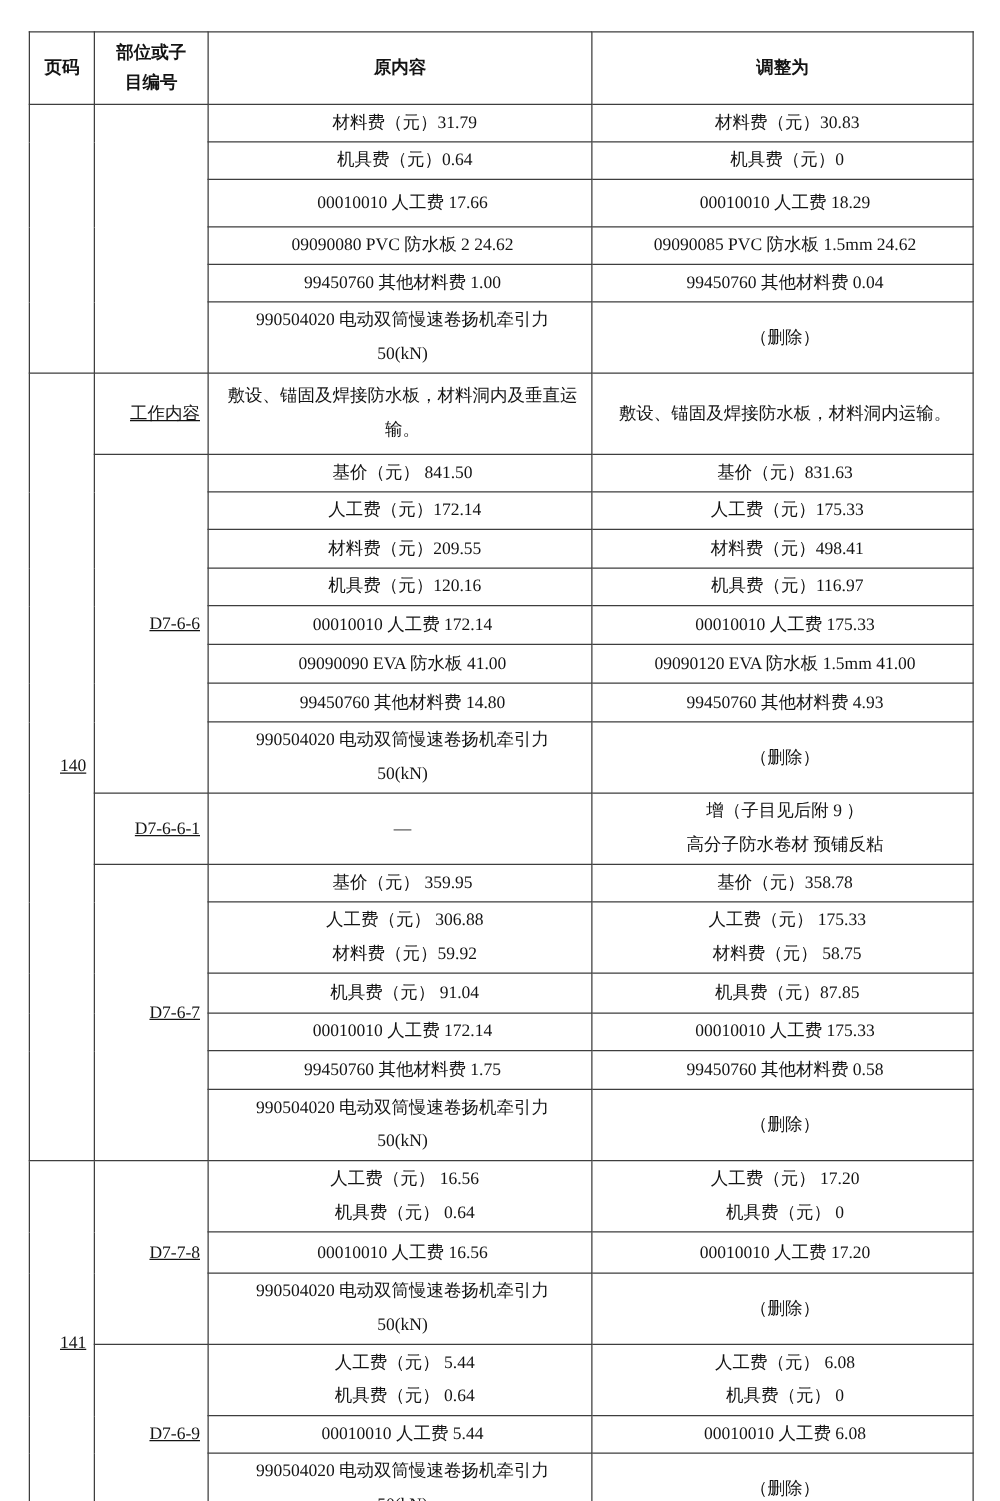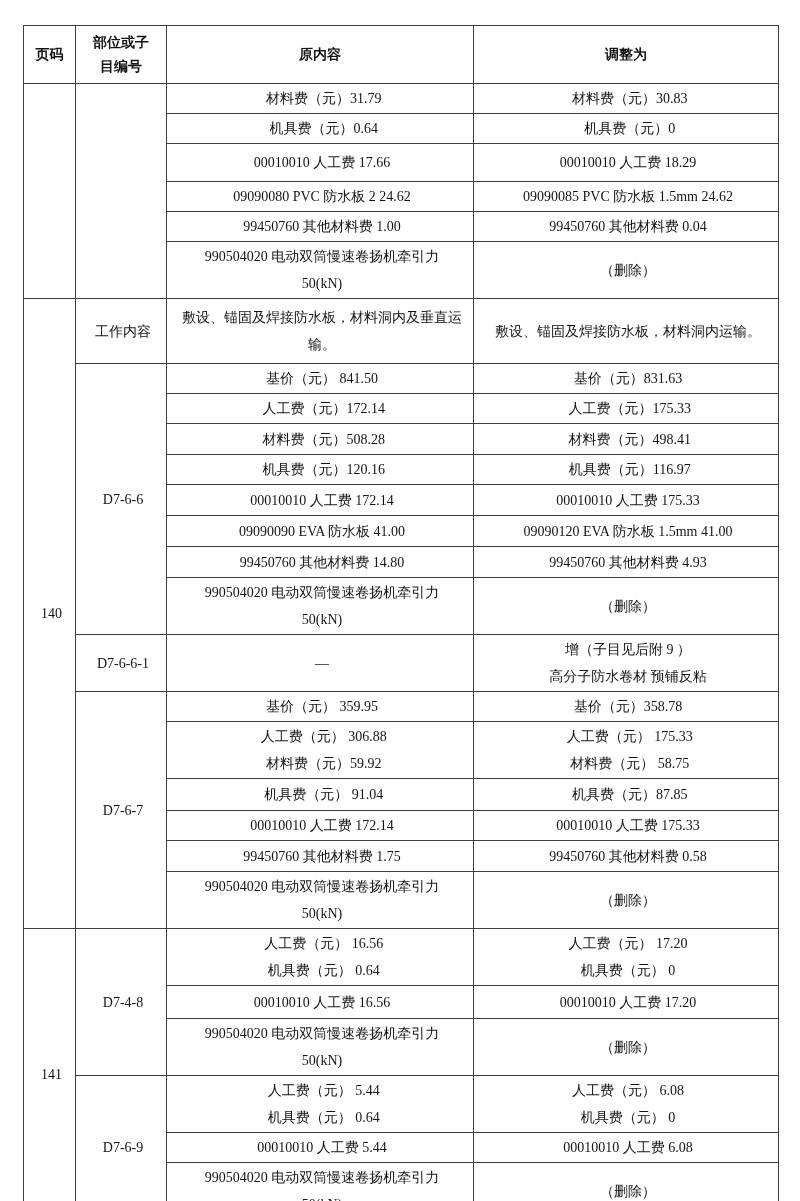--- a/index.html
+++ b/index.html
@@ -28,22 +28,23 @@
     padding: 1px 6px 1px 10px;
     overflow: hidden;
   }
   table.adj th {
     font-weight: bold;
     text-align: center;
     padding: 2px 2px;
     line-height: 24px;
   }
   td.pc, td.cc {
-    text-align: center;
+    text-align: right;
     padding: 1px 2px;
+    text-decoration: underline;
   }
   td.oc, td.ac { text-align: center; }
 
   
   tr.rh29 { height: 29px; } tr.rh30 { height: 30px; }
   tr.rh31 { height: 31px; } tr.rh32 { height: 32px; }
   tr.rh33 { height: 33px; } tr.rh38 { height: 38px; }
   tr.rh46 { height: 46px; } tr.rh49 { height: 49px; }
   tr.rh51 { height: 51px; } tr.rh52 { height: 52px; }
   tr.rh54 { height: 54px; } tr.rh55 { height: 55px; }
@@ -106,21 +107,21 @@
   <tr class="rh30">
     <td class="cc" rowspan="8">D7-6-6</td>
     <td class="oc">基价（元） 841.50</td>
     <td class="ac">基价（元）831.63</td>
   </tr>
   <tr class="rh30">
     <td class="oc"> 人工费（元）172.14</td>
     <td class="ac"> 人工费（元）175.33</td>
   </tr>
   <tr class="rh31">
-    <td class="oc"> 材料费（元）508.28</td>
+    <td class="oc"> 材料费（元）209.55</td>
     <td class="ac"> 材料费（元）498.41</td>
   </tr>
   <tr class="rh30">
     <td class="oc"> 机具费（元）120.16</td>
     <td class="ac"> 机具费（元）116.97</td>
   </tr>
   <tr class="rh31">
     <td class="oc">00010010 人工费 172.14</td>
     <td class="ac">00010010 人工费 175.33</td>
   </tr>
@@ -167,21 +168,21 @@
     <td class="ac">99450760 其他材料费 0.58</td>
   </tr>
   <tr class="rh54">
     <td class="oc">990504020 电动双筒慢速卷扬机牵引力
 50(kN)</td>
     <td class="ac">（删除）</td>
   </tr>
 
   <tr class="rh54">
     <td class="pc" rowspan="6">141</td>
-    <td class="cc" rowspan="3">D7-4-8</td>
+    <td class="cc" rowspan="3">D7-7-8</td>
     <td class="oc"> 人工费（元） 16.56
  机具费（元） 0.64</td>
     <td class="ac">人工费（元） 17.20
 机具费（元） 0</td>
   </tr>
   <tr class="rh33">
     <td class="oc">00010010 人工费 16.56</td>
     <td class="ac">00010010 人工费 17.20</td>
   </tr>
   <tr class="rh49">

